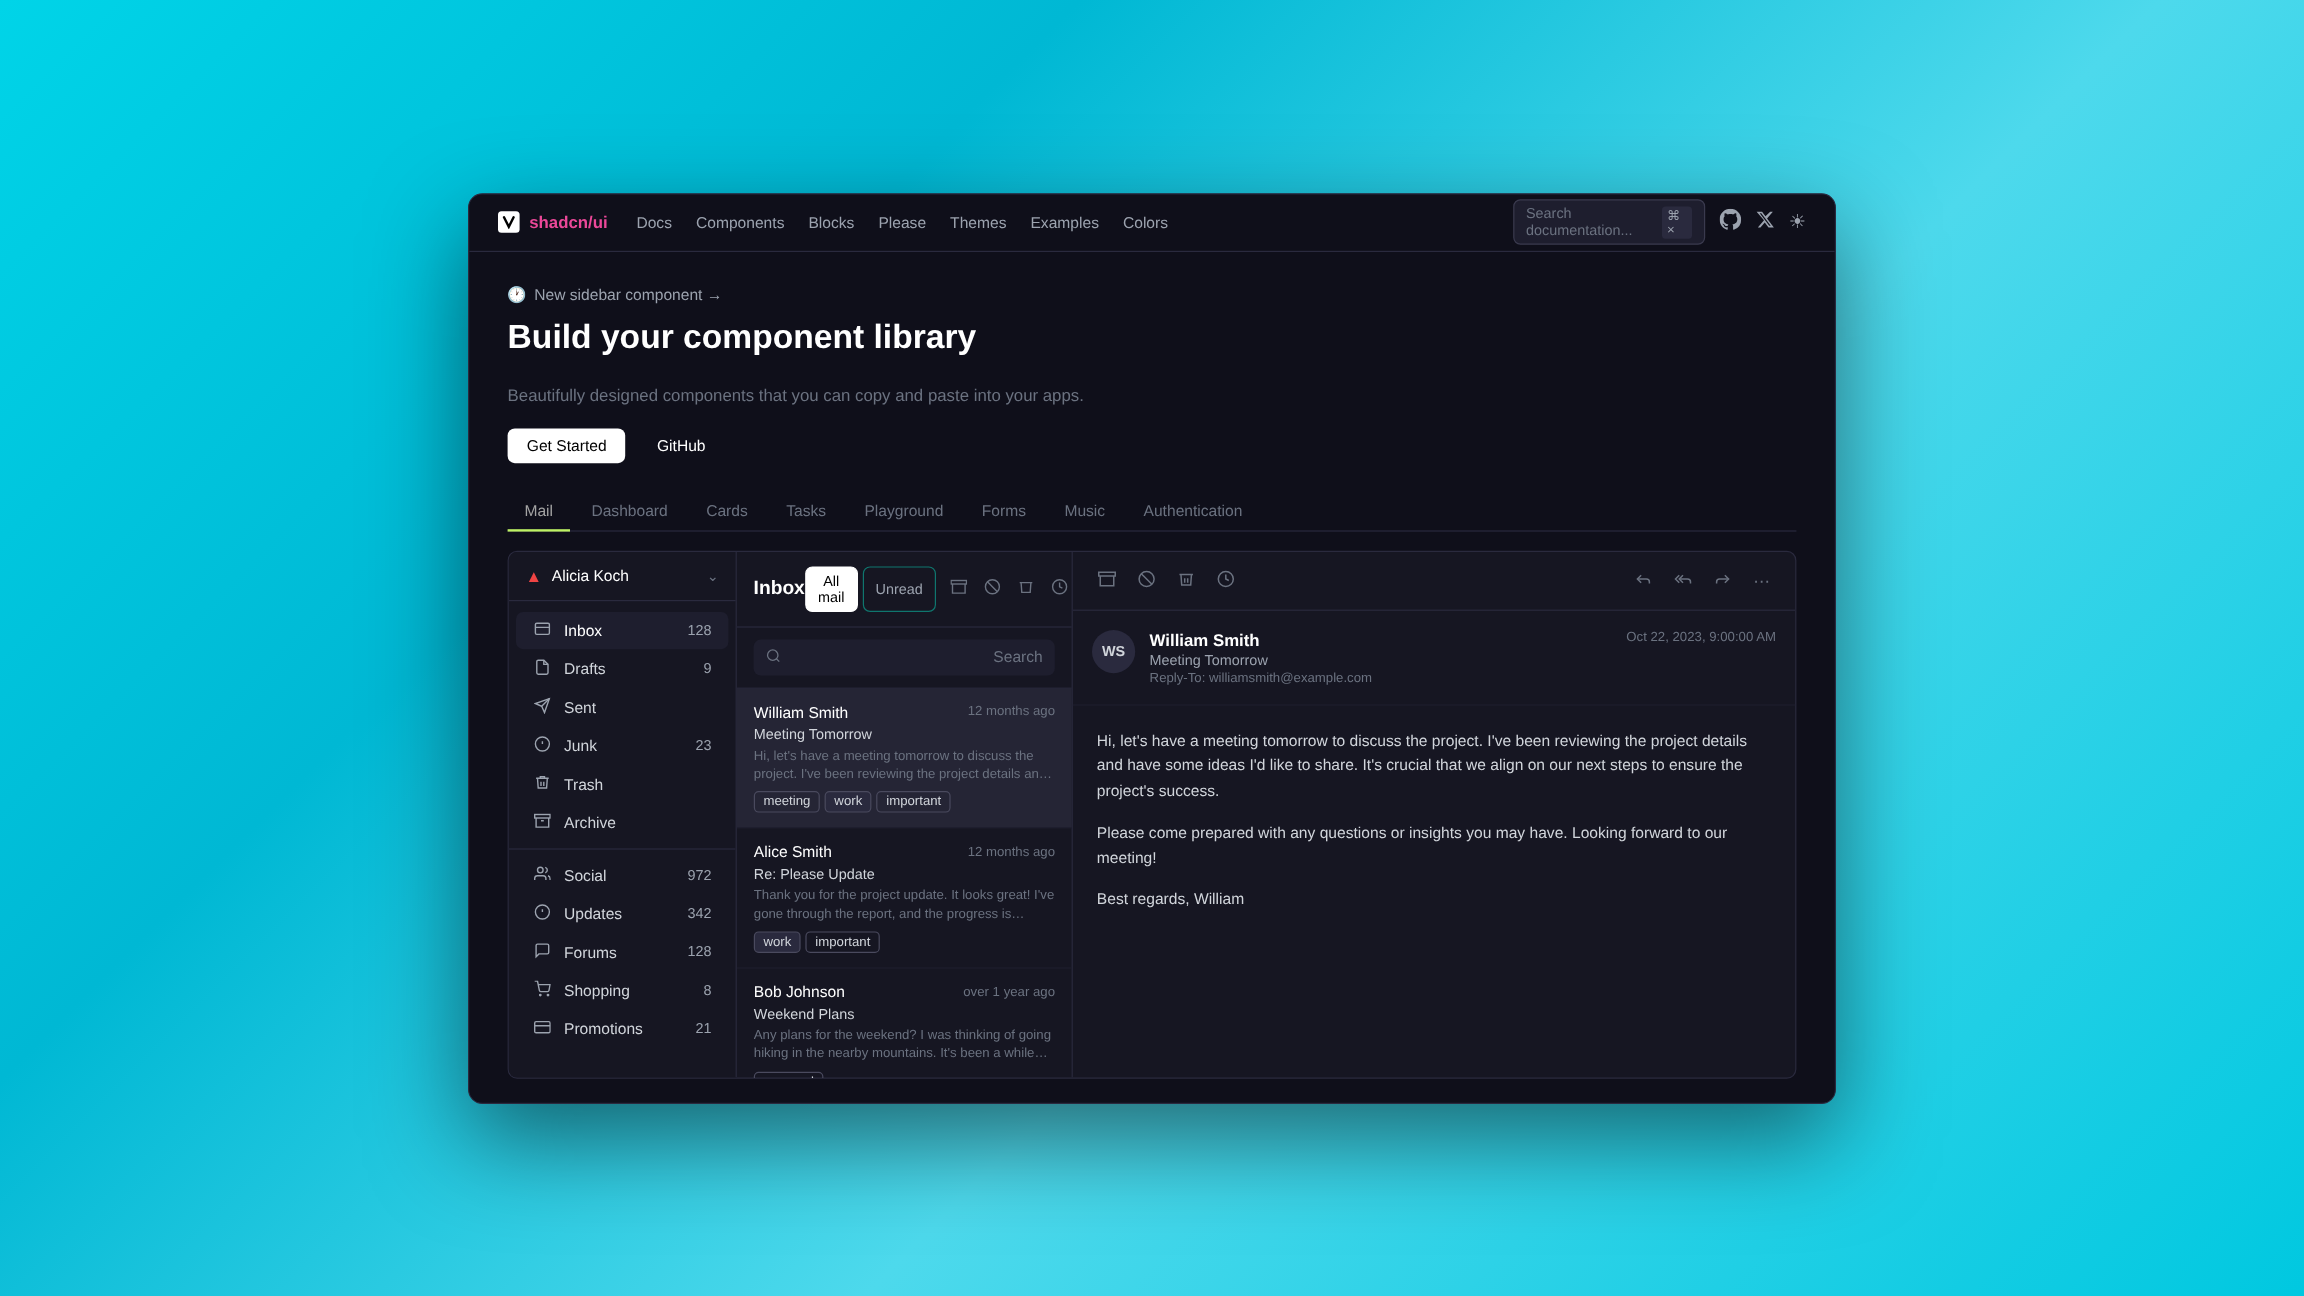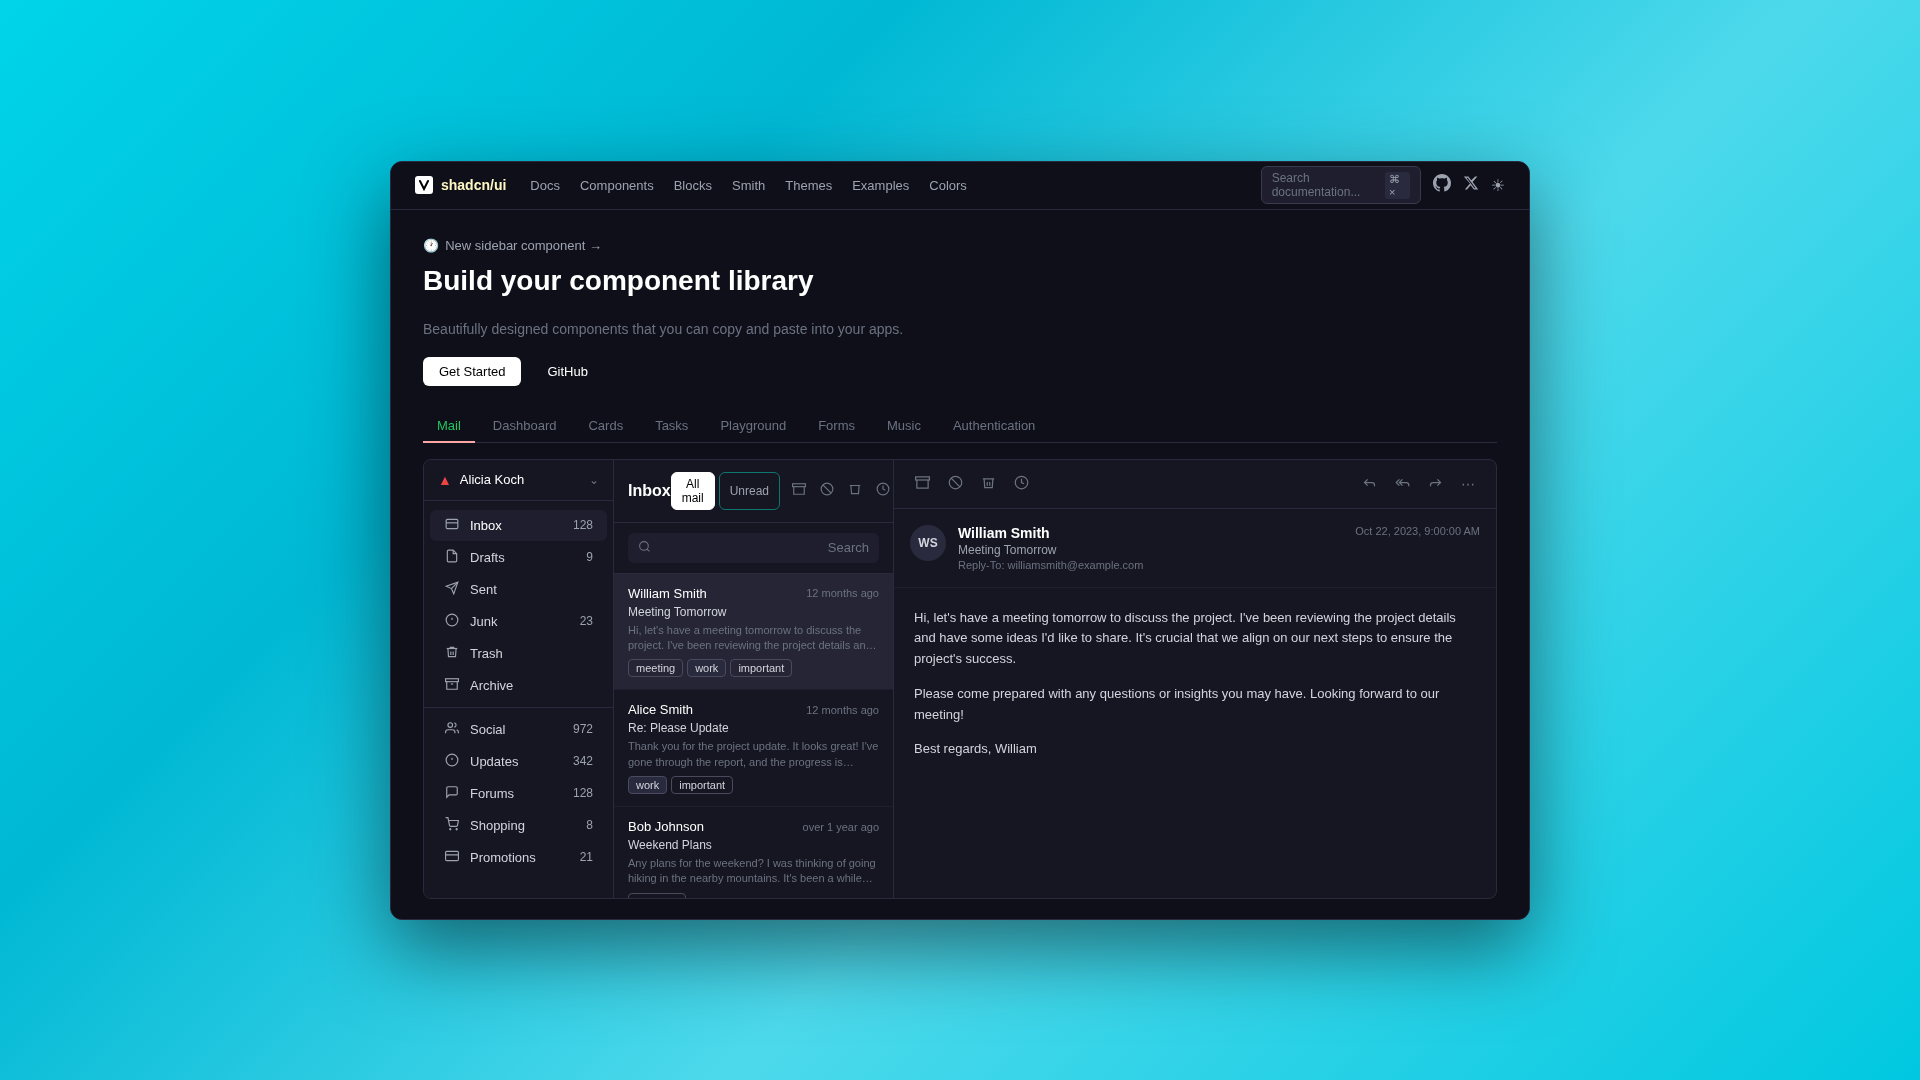--- a/index.html
+++ b/index.html
@@ -26,21 +26,21 @@
       padding: 0 24px;
       height: 48px;
       display: flex;
       align-items: center;
       gap: 24px;
     }
     .logo-area {
       display: flex;
       align-items: center;
       gap: 8px;
-      color: #fef9c3;
+      color: #ec4899;
       font-weight: 600;
       font-size: 14px;
     }
     .logo-icon {
       width: 18px;
       height: 18px;
       background: #fff;
       border-radius: 3px;
       display: flex;
       align-items: center;
@@ -143,22 +143,22 @@
     }
     .section-tab {
       padding: 8px 14px;
       font-size: 13px;
       color: #6b7280;
       cursor: pointer;
       border-bottom: 2px solid transparent;
       margin-bottom: -1px;
     }
     .section-tab.active {
-      color: #22c55e;
-      border-bottom: 2px solid #fca5a5;
+      color: #a3a3a3;
+      border-bottom: 2px solid #bef264;
       text-align: center;
     }
     
     .mail-layout {
       display: flex;
       background: #161622;
       border: 1px solid #2a2a3e;
       border-radius: 8px;
       overflow: hidden;
       height: 440px;
@@ -429,21 +429,21 @@
         <svg width="12" height="12" viewBox="0 0 12 12">
             <path d="M2 2L6 10L10 2" stroke="#000" stroke-width="2" fill="none" stroke-linecap="round"></path>
           </svg>
       </div>
       <span>shadcn/ui</span>
     </div>
     <div class="nav-links">
       <span class="nav-link">Docs</span>
       <span class="nav-link">Components</span>
       <span class="nav-link">Blocks</span>
-      <span class="nav-link">Smith</span>
+      <span class="nav-link">Please</span>
       <span class="nav-link">Themes</span>
       <span class="nav-link">Examples</span>
       <span class="nav-link">Colors</span>
     </div>
     <div class="nav-right">
       <div class="search-doc">
         <span>Search documentation...</span>
         <span class="kbd">⌘ ×</span>
       </div>
       <span class="nav-icon">

